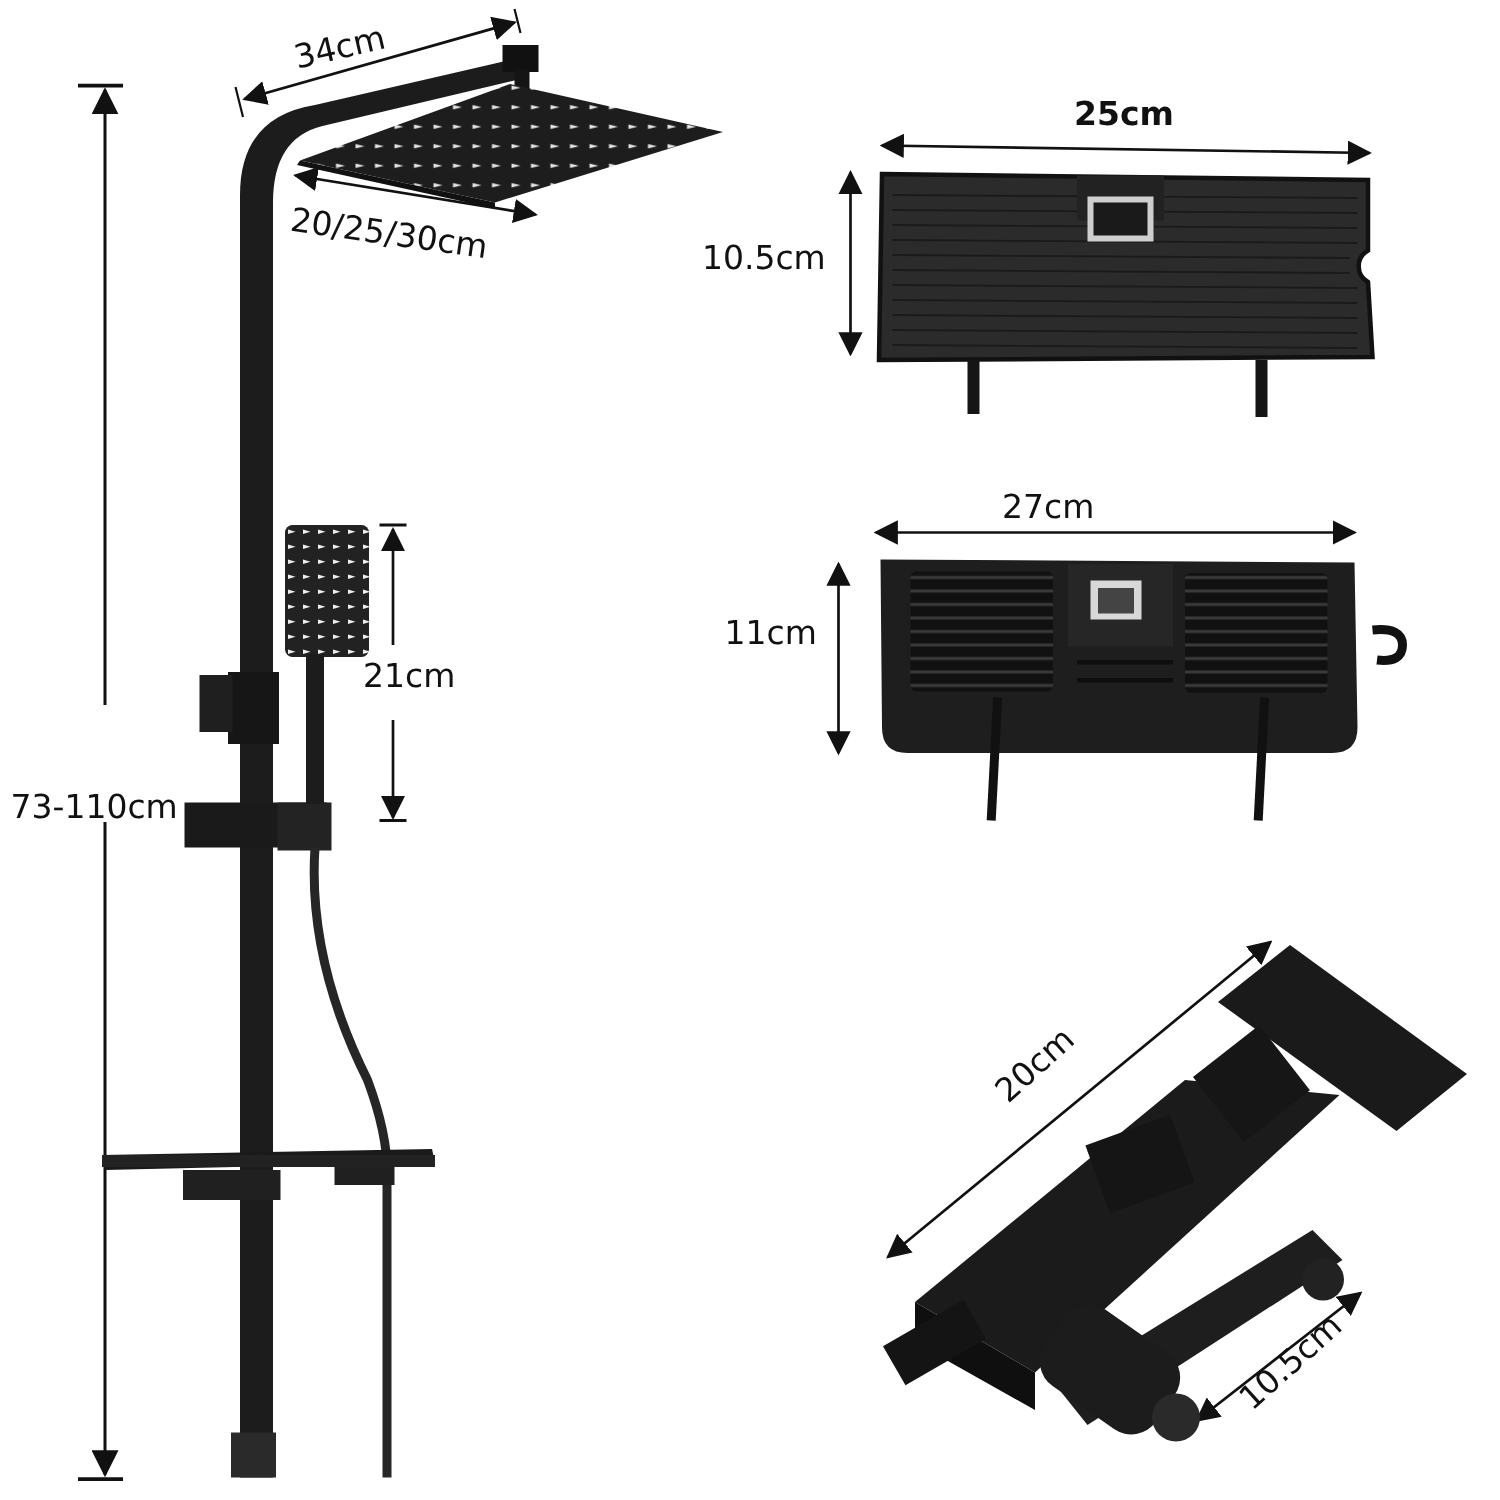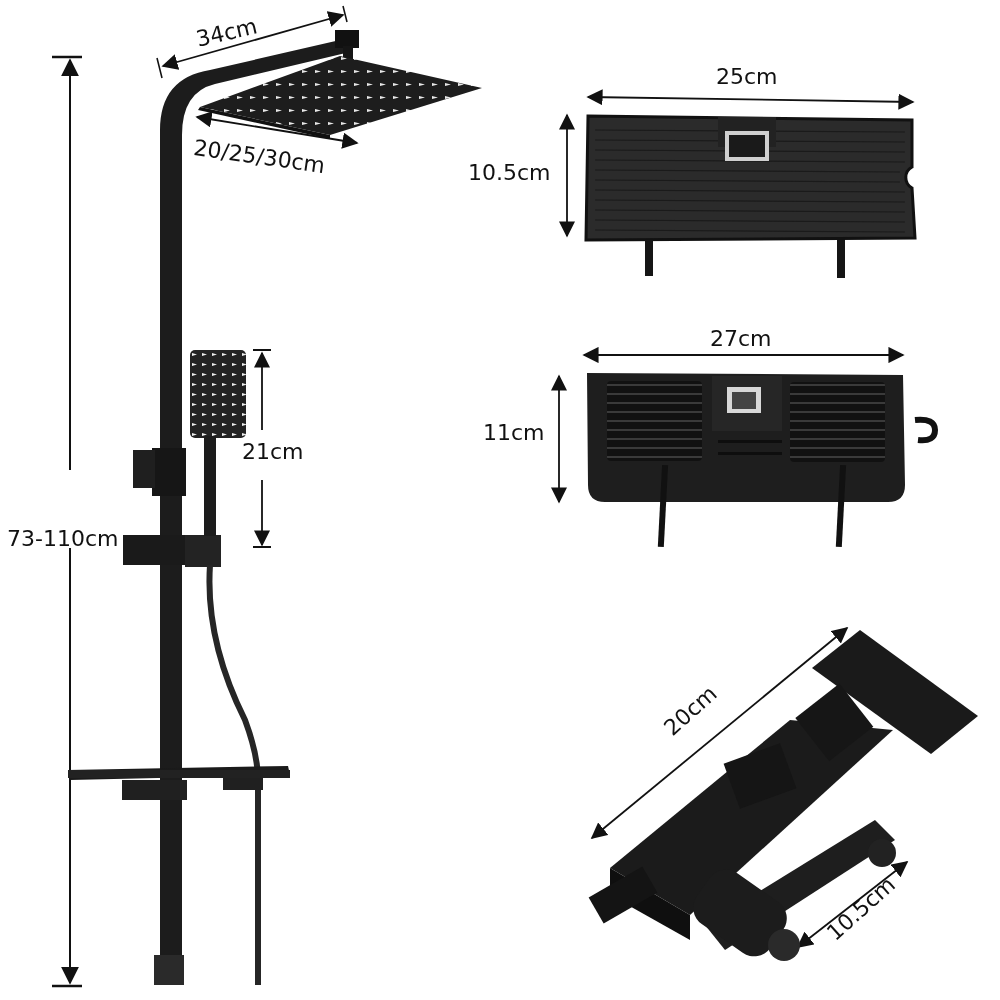--- a/index.html
+++ b/index.html
@@ -173,23 +173,23 @@
 </svg>
 
 <div class="label" style="left:7px; top:497px;margin-top:31px;">73-110cm</div>
 
 <div class="label rot" style="left:196px; top:22px; transform: rotate(-13deg);">34cm</div>
 
 <div class="label rot" style="left:193px; top:146px; transform: rotate(8deg);">20/25/30cm</div>
 
 <div class="label" style="left:242px; top:441px;">21cm</div>
 
-<div class="label" style="left:716px; top:66px;">25cm</div>
+<div class="label" style="left:716px; top:66px;font-weight:bold;">25cm</div>
 
 <div class="label" style="left:468px; top:162px;">10.5cm</div>
 
-<div class="label" style="left:710px; top:328px;">27cm</div>
+<div class="label" style="left:668px; top:328px;">27cm</div>
 
-<div class="label" style="left:483px; top:422px;">11cm</div>
+<div class="label" style="left:483px; top:412px;">11cm</div>
 
 <div class="label rot" style="left:660px; top:700px; transform: rotate(-42deg);">20cm</div>
 
 <div class="label rot" style="left:820px; top:898px; transform: rotate(-42deg);">10.5cm</div>
 
 </body></html>

